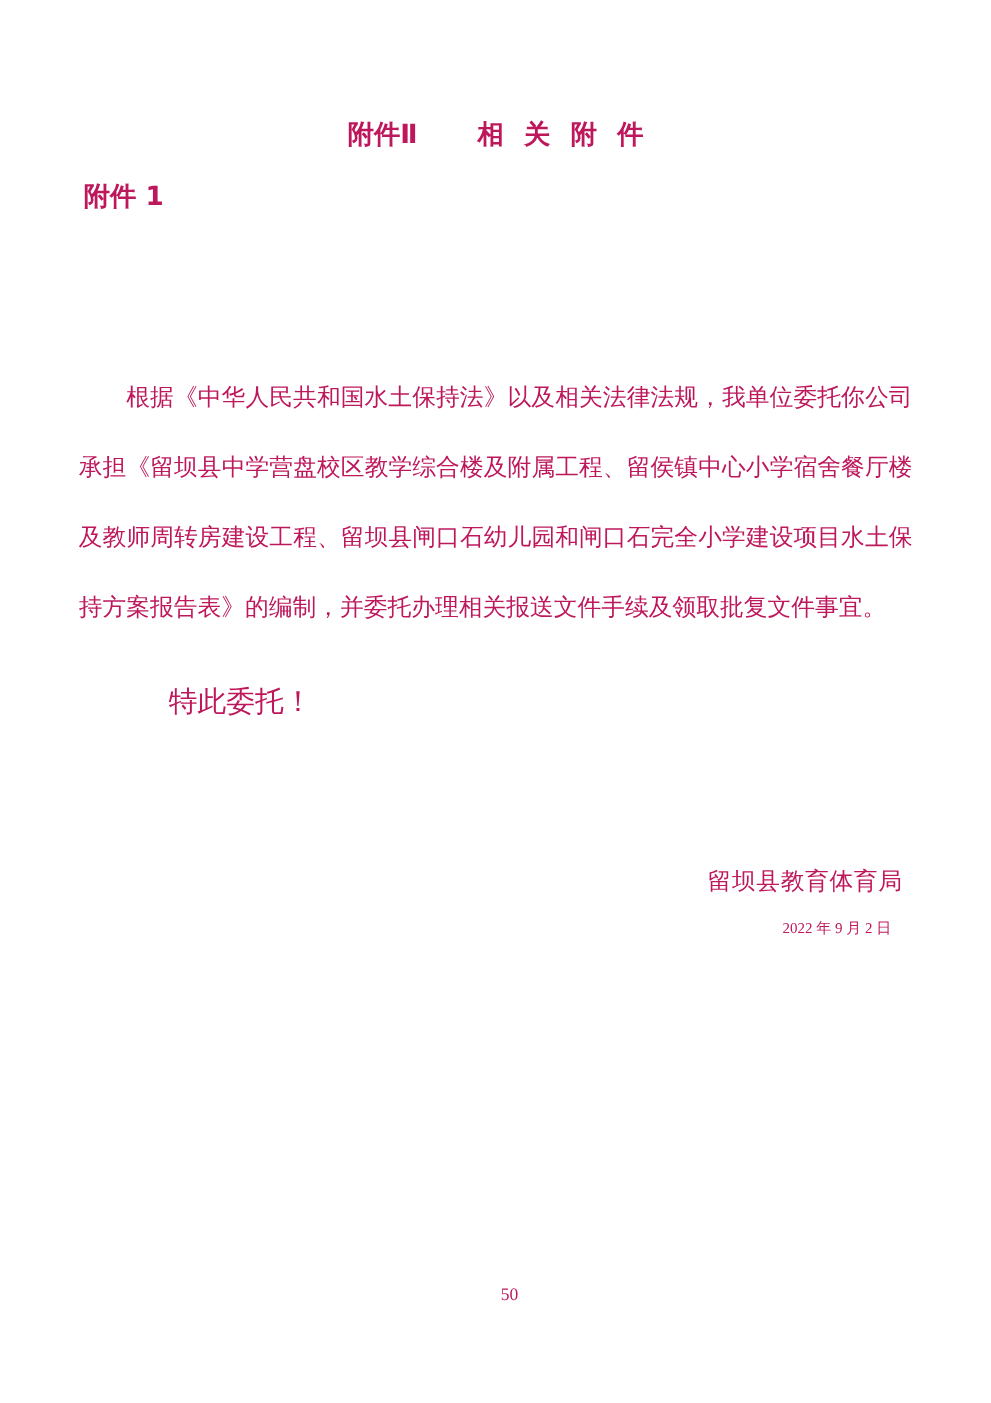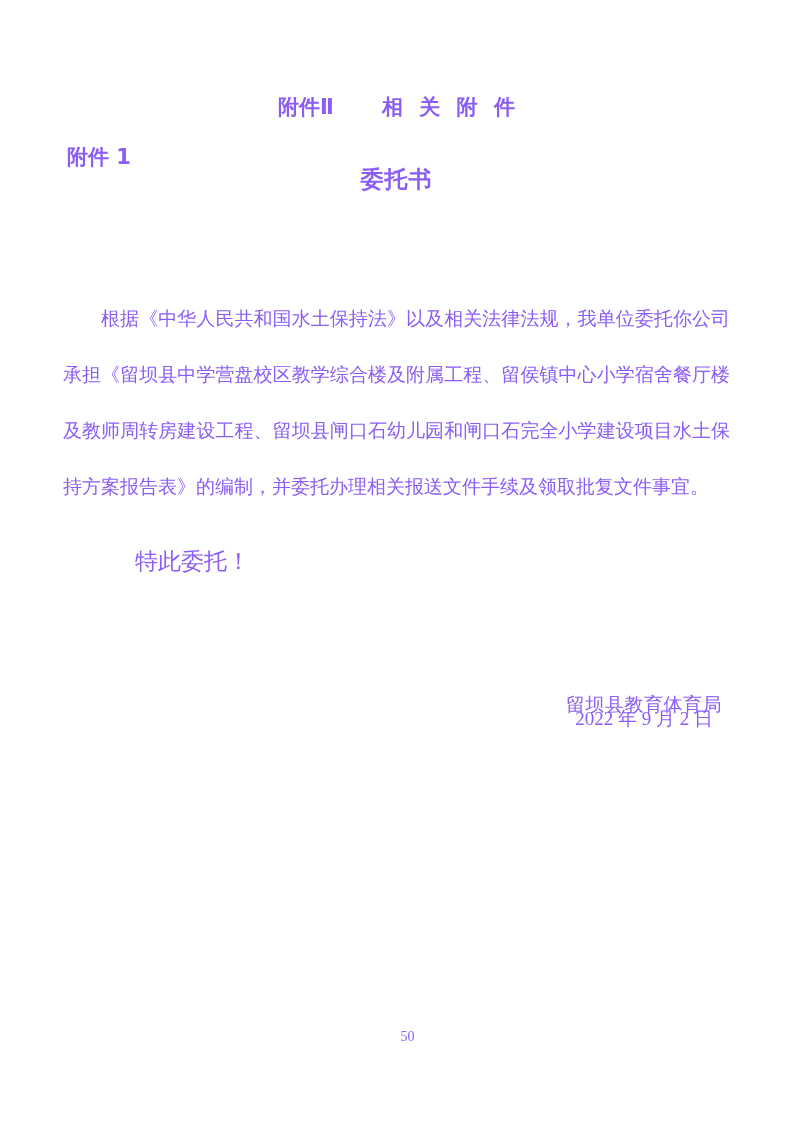--- a/index.html
+++ b/index.html
@@ -7,21 +7,21 @@
     padding: 0;
     background: #ffffff;
   }
   .page {
     position: relative;
     width: 793px;
     height: 1122px;
     background: #ffffff;
     margin: 0 auto;
     overflow: hidden;
-    color: #8b5cf6;
+    color: #be185d;
     font-family: "Liberation Serif", "DejaVu Serif", serif;
   }
   .heading {
     font-family: "DejaVu Sans", "Liberation Sans", sans-serif;
     font-weight: bold;
   }
   .header-line {
     position: absolute;
     top: 93px;
     left: 0;
@@ -74,23 +74,23 @@
   }
   .signer {
     position: absolute;
     top: 692px;
     right: 71px;
     font-size: 19px;
     letter-spacing: 0.5px;
   }
   .date {
     position: absolute;
-    top: 706px;
+    top: 734px;
     right: 80px;
-    font-size: 19px;
+    font-size: 12px;
   }
   .page-number {
     position: absolute;
     top: 1029px;
     left: 0;
     width: 100%;
     text-align: center;
     text-indent: 22px;
     font-size: 14px;
   }
@@ -99,21 +99,20 @@
 <body>
 
 <div class="page">
 
   <div class="header-line heading">
     <span>附件Ⅱ</span><span class="header-attachment-title">相 关 附 件</span>
   </div>
 
   <div class="attachment-no heading">附件 1</div>
 
-  <div class="doc-title heading">委托书</div>
 
 
   <div class="body-para">根据《中华人民共和国水土保持法》以及相关法律法规，我单位委托你公司承担《留坝县中学营盘校区教学综合楼及附属工程、留侯镇中心小学宿舍餐厅楼及教师周转房建设工程、留坝县闸口石幼儿园和闸口石完全小学建设项目水土保持方案报告表》的编制，并委托办理相关报送文件手续及领取批复文件事宜。</div>
 
   <div class="closing">特此委托！</div>
 
   <div class="signer">留坝县教育体育局</div>
 
   <div class="date">2022 年 9 月 2 日</div>
 

